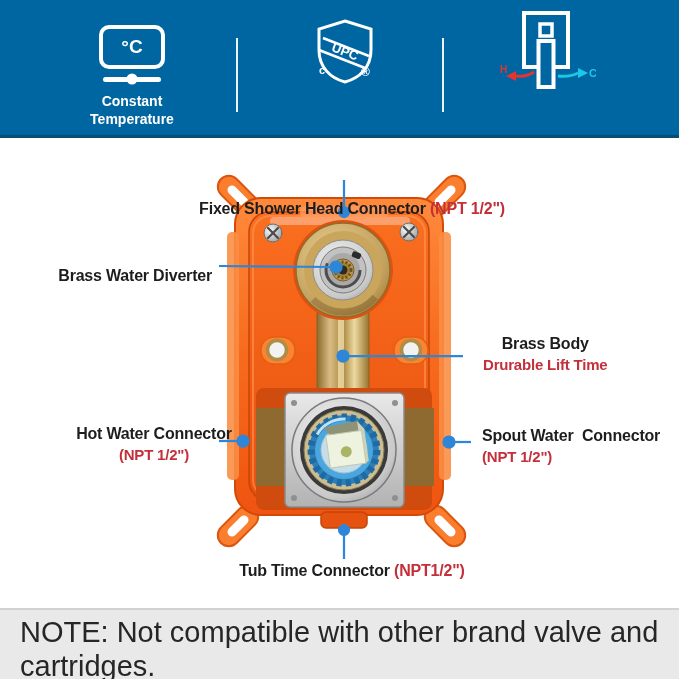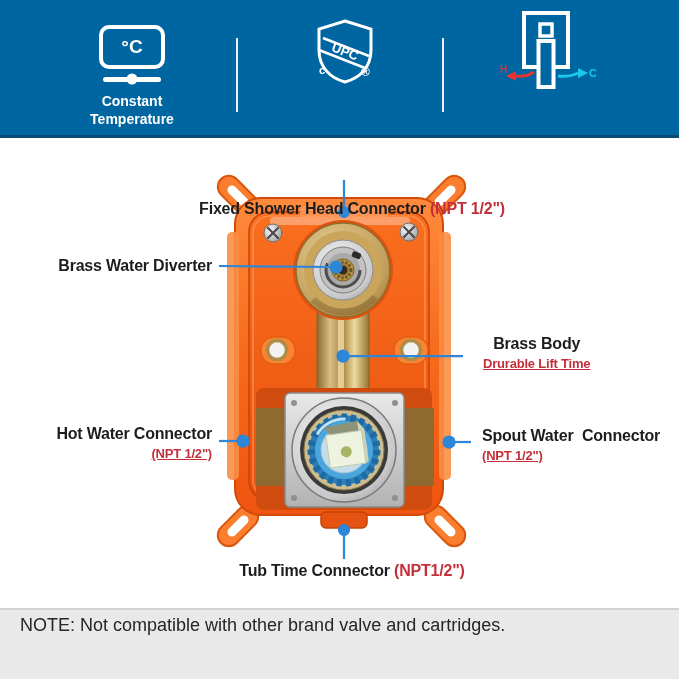--- a/index.html
+++ b/index.html
@@ -40,33 +40,33 @@
   }
   .thermo-slider{margin-top:8px;width:58px;height:5px;background:#fff;border-radius:3px;position:relative;}
   .thermo-knob{position:absolute;left:50%;top:50%;transform:translate(-50%,-50%);
     width:11px;height:11px;background:#fff;border-radius:50%;}
   
   .diagram-svg{position:absolute;left:0;top:0;width:679px;height:679px;}
   .call{
     position:absolute;font-size:16px;font-weight:bold;color:#1d1d1d;letter-spacing:-0.2px;
   }
   .call .spec{color:#c4303a;}
-  .call .sub{display:block;font-size:13px;margin-top:3px;text-decoration:underline;}
+  .call .sub{display:block;font-size:15px;margin-top:3px;}
   .pre{white-space:pre;}
   .lbl-fixed{left:25px;width:654px;top:164px;text-align:center;margin-top:36px;}
-  .lbl-diverter{left:0;width:212px;top:257px;text-align:right;}
+  .lbl-diverter{left:0;width:212px;top:267px;text-align:right;}
   .lbl-brassbody{left:483px;top:335px;text-align:center;}
-  .lbl-hot{left:0;width:212px;top:425px;text-align:right;}
+  .lbl-hot{left:0;width:212px;top:425px;text-align:center;padding-left:48px;}
   .lbl-cold{left:482px;top:427px;text-align:left;}
   .lbl-tub{left:25px;width:654px;top:562px;text-align:center;}
   
   .note{
     position:absolute;left:0;top:608px;width:679px;height:71px;
     background:#e9e9e9;border-top:2px solid #d2d2d2;box-sizing:border-box;
-    color:#262626;font-size:18px;line-height:1.18;padding:5px 0 0 20px;
+    color:#262626;font-size:29px;line-height:1.18;padding:5px 0 0 20px;
   }
 </style>
 </head>
 <body>
 
 <div class="banner">
 
   <div class="feature f1">
     <div class="feature-icon">
       <div class="thermo">

